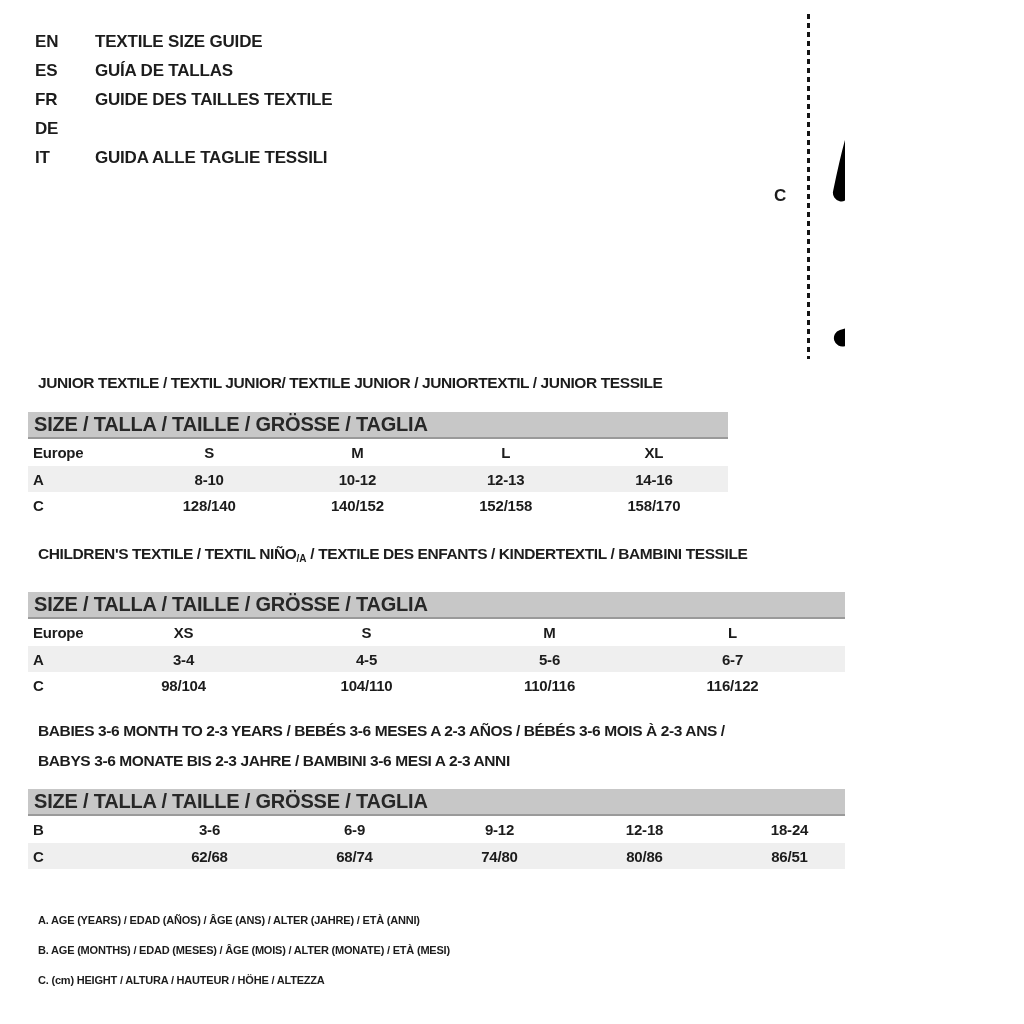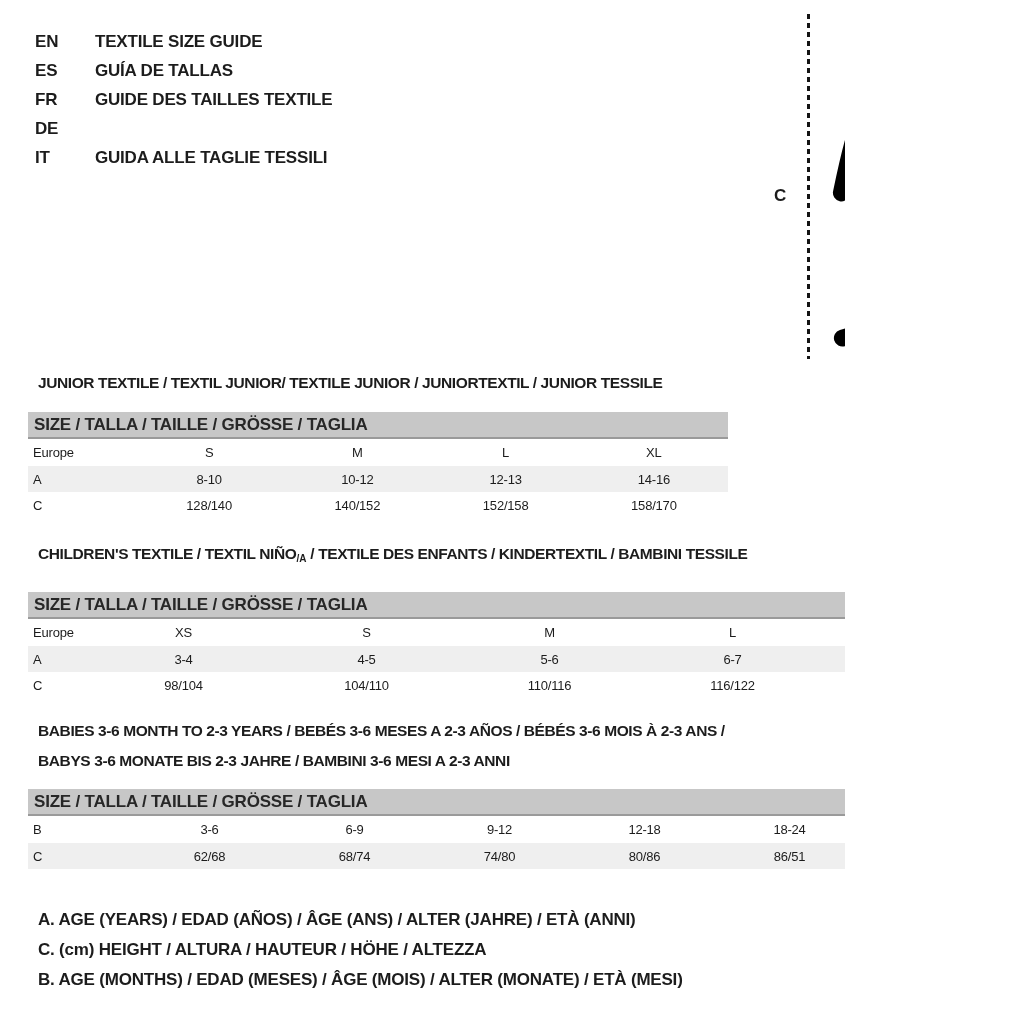--- a/index.html
+++ b/index.html
@@ -29,32 +29,32 @@
   #babies-title   { left:38px; top:716px; line-height:30px; }
   .subscript { font-size:10px; position:relative; top:3px; letter-spacing:0; }
 
   
   .size-table { position:absolute; }
   #junior-table   { left:28px; top:412px; width:700px; }
   #children-table { left:28px; top:592px; width:979px; }
   #babies-table   { left:28px; top:789px; width:979px; }
 
   .size-bar { height:25px; background:#c7c7c7; border-bottom:2px solid #9a9a9a;
-    display:flex; align-items:center; font-weight:bold; font-size:17px; color:#272727; padding-left:6px; }
-  .t-row { display:grid; align-items:center; height:26px; font-weight:normal; font-size:13px; }
+    display:flex; align-items:center; font-weight:bold; font-size:20px; color:#272727; padding-left:6px; }
+  .t-row { display:grid; align-items:center; height:26px; font-weight:bold; font-size:15px; }
   .t-row.first { height:27px; }
   .t-row.stripe { background:#efefef; }
   #junior-table .t-row   { grid-template-columns:107px repeat(4, 1fr); }
   #children-table .t-row { grid-template-columns:64px  repeat(5, 1fr); }
   #babies-table .t-row   { grid-template-columns:109px repeat(6, 1fr); }
   .cell { text-align:center; white-space:nowrap; }
   .cell.label { text-align:left; padding-left:5px; }
 
   
-  .legend { position:absolute; left:38px; top:905px; font-weight:bold; font-size:17px; line-height:30px; }
+  .legend { position:absolute; left:38px; top:905px; font-weight:bold; font-size:11px; line-height:30px; }
   .legend div { white-space:nowrap; }
 </style>
 </head>
 <body>
 
 <div class="stage">
 
   <div class="lang">
     <div class="lang-row">
       <span class="lang-code">EN</span>
@@ -174,17 +174,17 @@
       <div class="cell">68/74</div>
       <div class="cell">74/80</div>
       <div class="cell">80/86</div>
       <div class="cell">86/51</div>
       <div class="cell">92/98</div>
     </div>
   </div>
 
   <div class="legend">
     <div>A. AGE (YEARS) / EDAD (AÑOS) / ÂGE (ANS) / ALTER (JAHRE) / ETÀ (ANNI)</div>
+    <div>B. AGE (MONTHS) / EDAD (MESES) / ÂGE (MOIS) / ALTER (MONATE) / ETÀ (MESI)</div>
     <div>C. (cm) HEIGHT / ALTURA / HAUTEUR / HÖHE / ALTEZZA</div>
-    <div>B. AGE (MONTHS) / EDAD (MESES) / ÂGE (MOIS) / ALTER (MONATE) / ETÀ (MESI)</div>
   </div>
 
 </div>
 
 </body></html>

